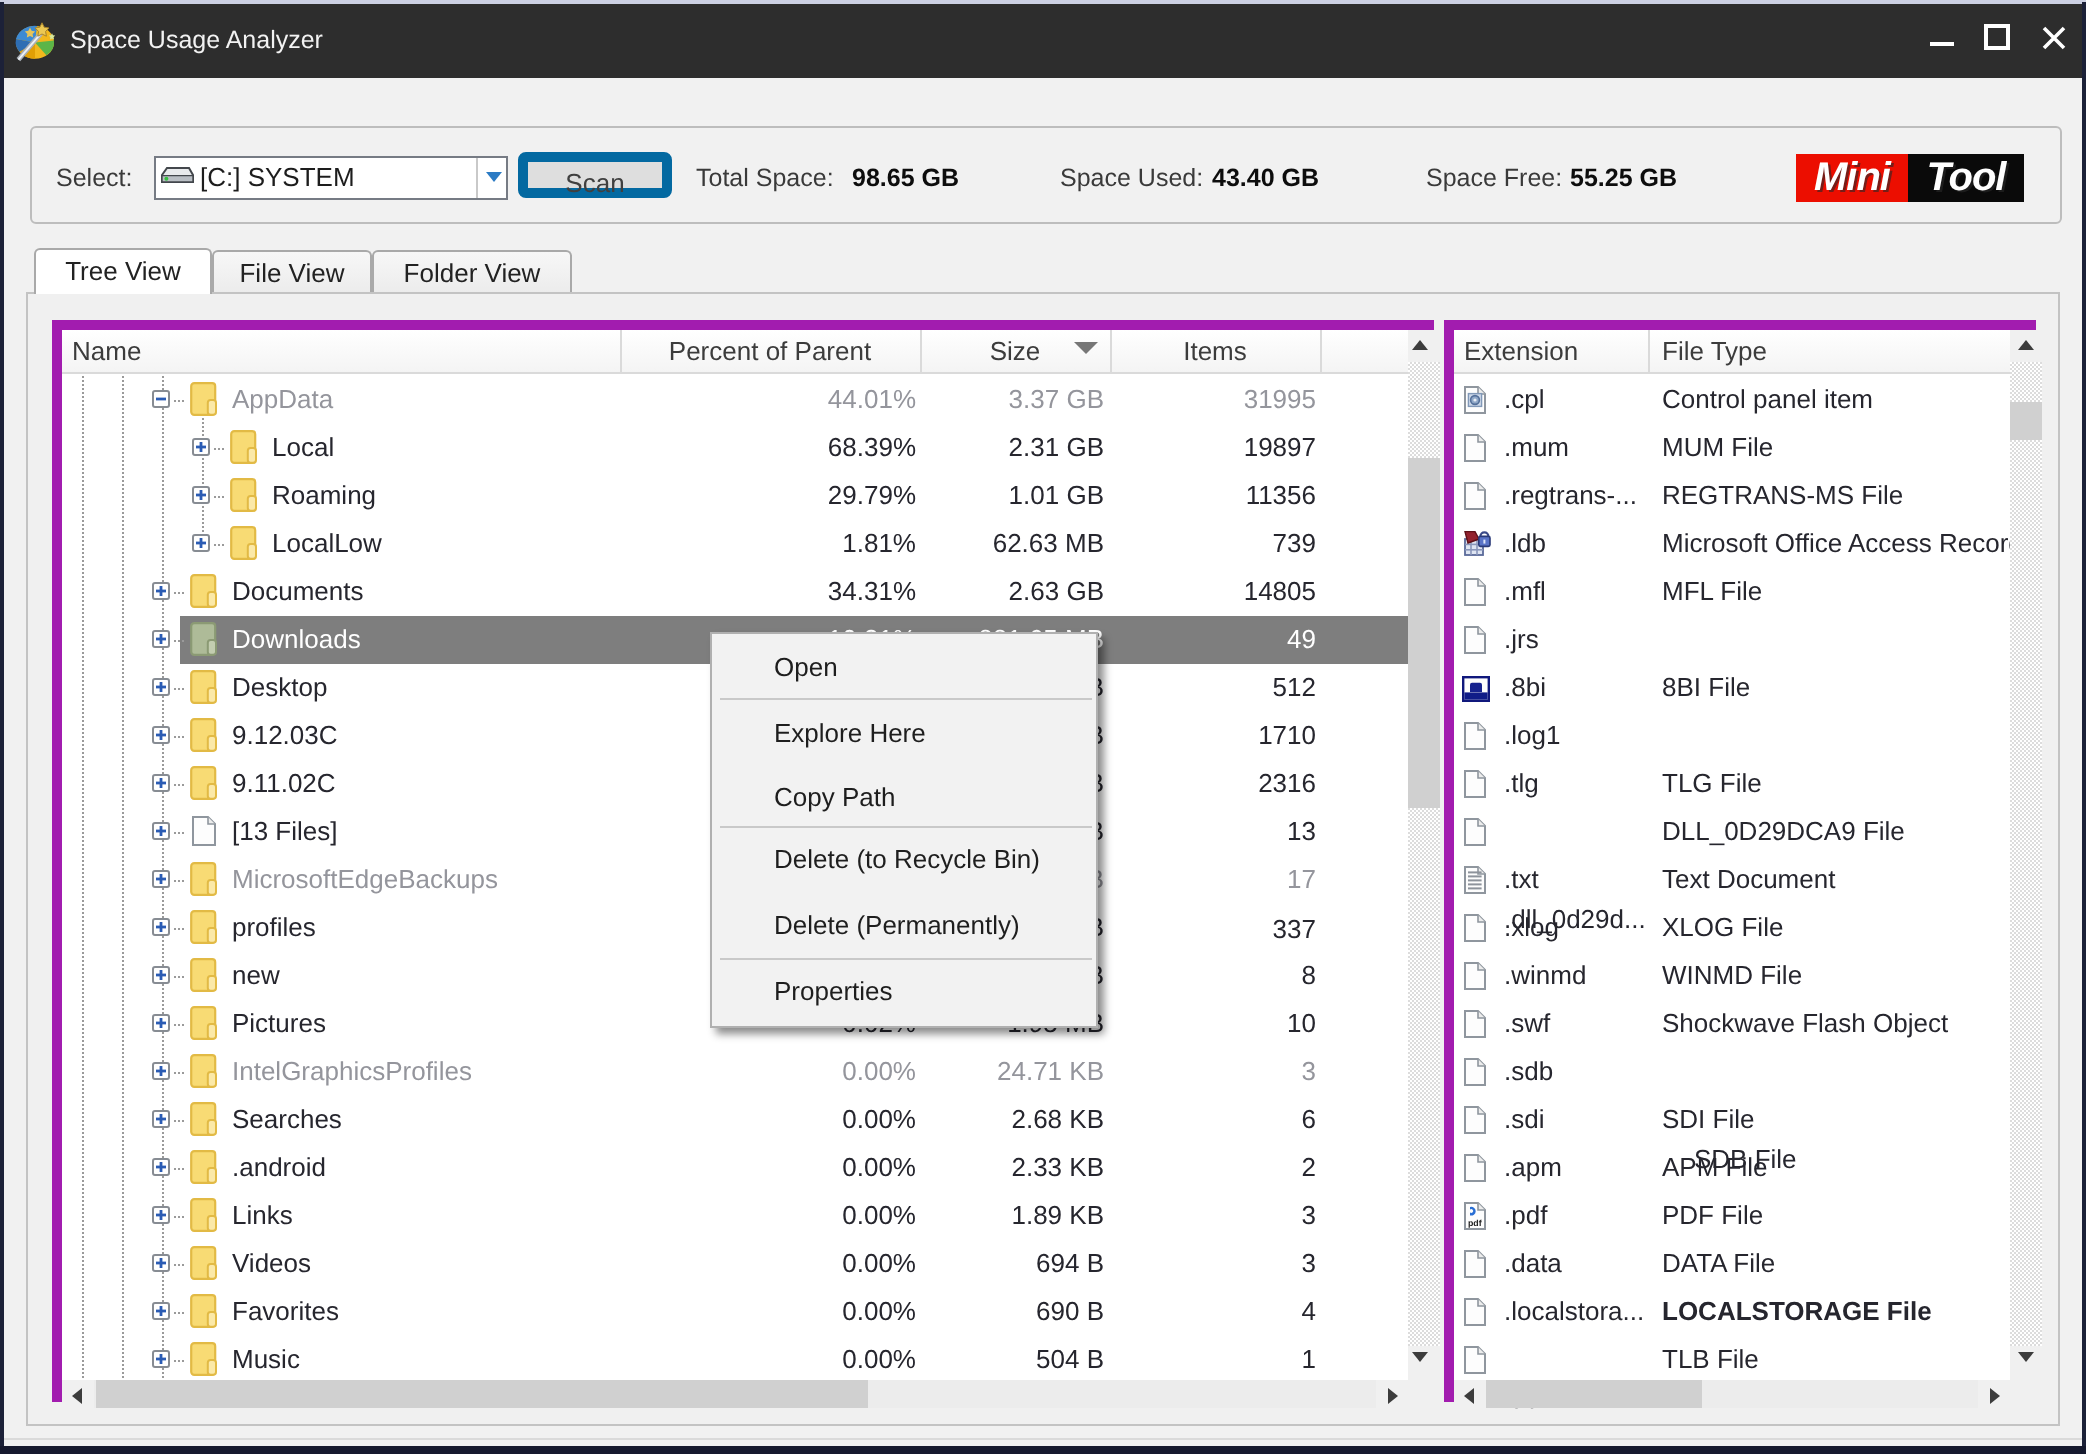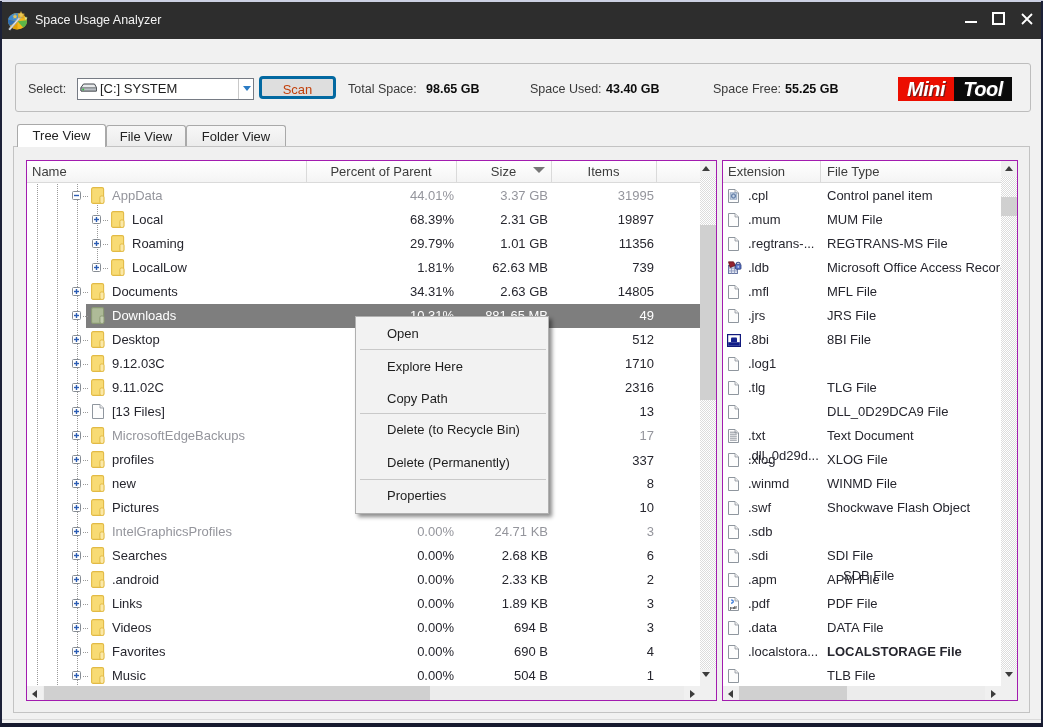--- a/index.html
+++ b/index.html
@@ -13,30 +13,30 @@
 .brd-bot{left:0;top:723px;width:1043px;height:4px;background:#16192e;}
 .titlebar{left:2px;top:2px;width:1039px;height:37px;background:#2d2d2d;}
 .title-txt{left:35px;top:13px;font-size:12.5px;color:#f2f2f2;}
 .btn-min{left:965px;top:21px;width:12px;height:2px;background:#fff;}
 .btn-max{left:992px;top:12px;width:13px;height:13px;border:2px solid #fff;}
 .tbx{left:15px;top:63px;width:1016px;height:49px;border:1px solid #bdbdbd;border-radius:3px;}
 .lbl{font-size:12.5px;color:#3a3a3a;line-height:24px;top:77px;height:24px;white-space:pre;}
 .lbl b{color:#0d0d0d;}
 .combo{left:77px;top:78px;width:177px;height:22px;background:#fff;border:1px solid #767b84;}
 .combo-txt{left:100px;top:78px;font-size:13px;color:#1d1d1d;line-height:22px;}
-.scan{left:259px;top:76px;width:77px;height:23px;border:3px solid #0369a1;border-radius:4px;
- background:#dedede;text-align:center;font-size:13px;color:#c2410c;line-height:21px;}
+.scan{left:259px;top:76px;width:77px;height:23px;border:5px solid #0369a1;border-radius:4px;
+ background:#dedede;text-align:center;font-size:13px;color:#404040;line-height:21px;}
 .logo-r{left:898px;top:77px;width:56px;height:24px;background:#ec0e00;}
 .logo-b{left:954px;top:77px;width:58px;height:24px;background:#0a0a0a;}
 .logo-t{color:#fff;font-style:italic;font-weight:bold;font-size:20px;line-height:24px;width:100%;text-align:center;letter-spacing:-0.5px;text-shadow:1.2px 1.2px 0 rgba(40,40,40,0.6);}
 .tab{top:125px;height:21px;background:linear-gradient(#f7f7f7,#ececec);border:1px solid #a9a9a9;border-bottom:none;
  border-radius:3px 3px 0 0;text-align:center;font-size:13px;color:#222;line-height:21px;z-index:3;}
 .tab.sel{top:124px;height:23px;background:#fff;z-index:5;line-height:22px;}
 .page{left:13px;top:146px;width:1017px;height:567px;border:1px solid #c3c3c3;background:#f0f0f0;z-index:1;}
-.lv{background:#fff;border:1px solid #a21caf;z-index:2;}
+.lv{background:#fff;border:5px solid #a21caf;z-index:2;}
 #lv1{left:26px;top:160px;width:691px;height:541px;}
 #lv2{left:722px;top:160px;width:296px;height:541px;}
 .hdr{left:0;top:0;height:22px;background:linear-gradient(#ffffff,#f4f4f4);border-bottom:1px solid #dadada;}
 .hdr-t{font-size:13px;color:#3c3c3c;line-height:22px;top:0;height:22px;white-space:pre;}
 .hdiv{top:0;width:1px;height:22px;background:#dadada;}
 .row-t{font-size:13px;line-height:24px;height:24px;color:#26262e;white-space:pre;}
 .num{text-align:right;}
 .gray{color:#94959c;}
 .white{color:#fff;}
 .vline{width:1px;background-image:repeating-linear-gradient(to bottom,#9a9a9a 0 1px,transparent 1px 2px);}
@@ -478,21 +478,20 @@
         <path d="M0.5 0.5 H7.0 L10.5 4.0 V13.5 H0.5 Z" fill="#fdfdfd" stroke="#8f969e"></path>
         <path d="M7.0 0.5 V4.0 H10.5" fill="#ececec" stroke="#8f969e" stroke-width="0.8"></path>
       </svg>
 <div class="abs row-t" style="left:25px;top:119px;">.mfl</div>
 <div class="abs row-t" style="left:104px;top:119px;width:174px;overflow:hidden;">MFL File</div>
 <svg class="abs" style="left:5px;top:148px" width="11" height="14" viewBox="0 0 11 14">
         <path d="M0.5 0.5 H7.0 L10.5 4.0 V13.5 H0.5 Z" fill="#fdfdfd" stroke="#8f969e"></path>
         <path d="M7.0 0.5 V4.0 H10.5" fill="#ececec" stroke="#8f969e" stroke-width="0.8"></path>
       </svg>
 <div class="abs row-t" style="left:25px;top:143px;">.jrs</div>
-<div class="abs row-t" style="left:104px;top:143px;width:174px;overflow:hidden;">JRS File</div>
 <svg class="abs" style="left:4px;top:173px" width="14" height="13" viewBox="0 0 14 13">
         <rect x="0.6" y="0.6" width="12.8" height="11.8" fill="#fdfdfd" stroke="#10187c" stroke-width="1.2"></rect>
         <rect x="1.2" y="8.2" width="11.6" height="3.6" fill="#101c88"></rect>
         <path d="M4 8 L4 4.4 Q4 3.4 5 3.4 L9 3.4 Q10 3.4 10 4.4 L10 8 Z" fill="#16228e"></path>
       </svg>
 <div class="abs row-t" style="left:25px;top:167px;">.8bi</div>
 <div class="abs row-t" style="left:104px;top:167px;width:174px;overflow:hidden;">8BI File</div>
 <svg class="abs" style="left:5px;top:196px" width="11" height="14" viewBox="0 0 11 14">
         <path d="M0.5 0.5 H7.0 L10.5 4.0 V13.5 H0.5 Z" fill="#fdfdfd" stroke="#8f969e"></path>
         <path d="M7.0 0.5 V4.0 H10.5" fill="#ececec" stroke="#8f969e" stroke-width="0.8"></path>

